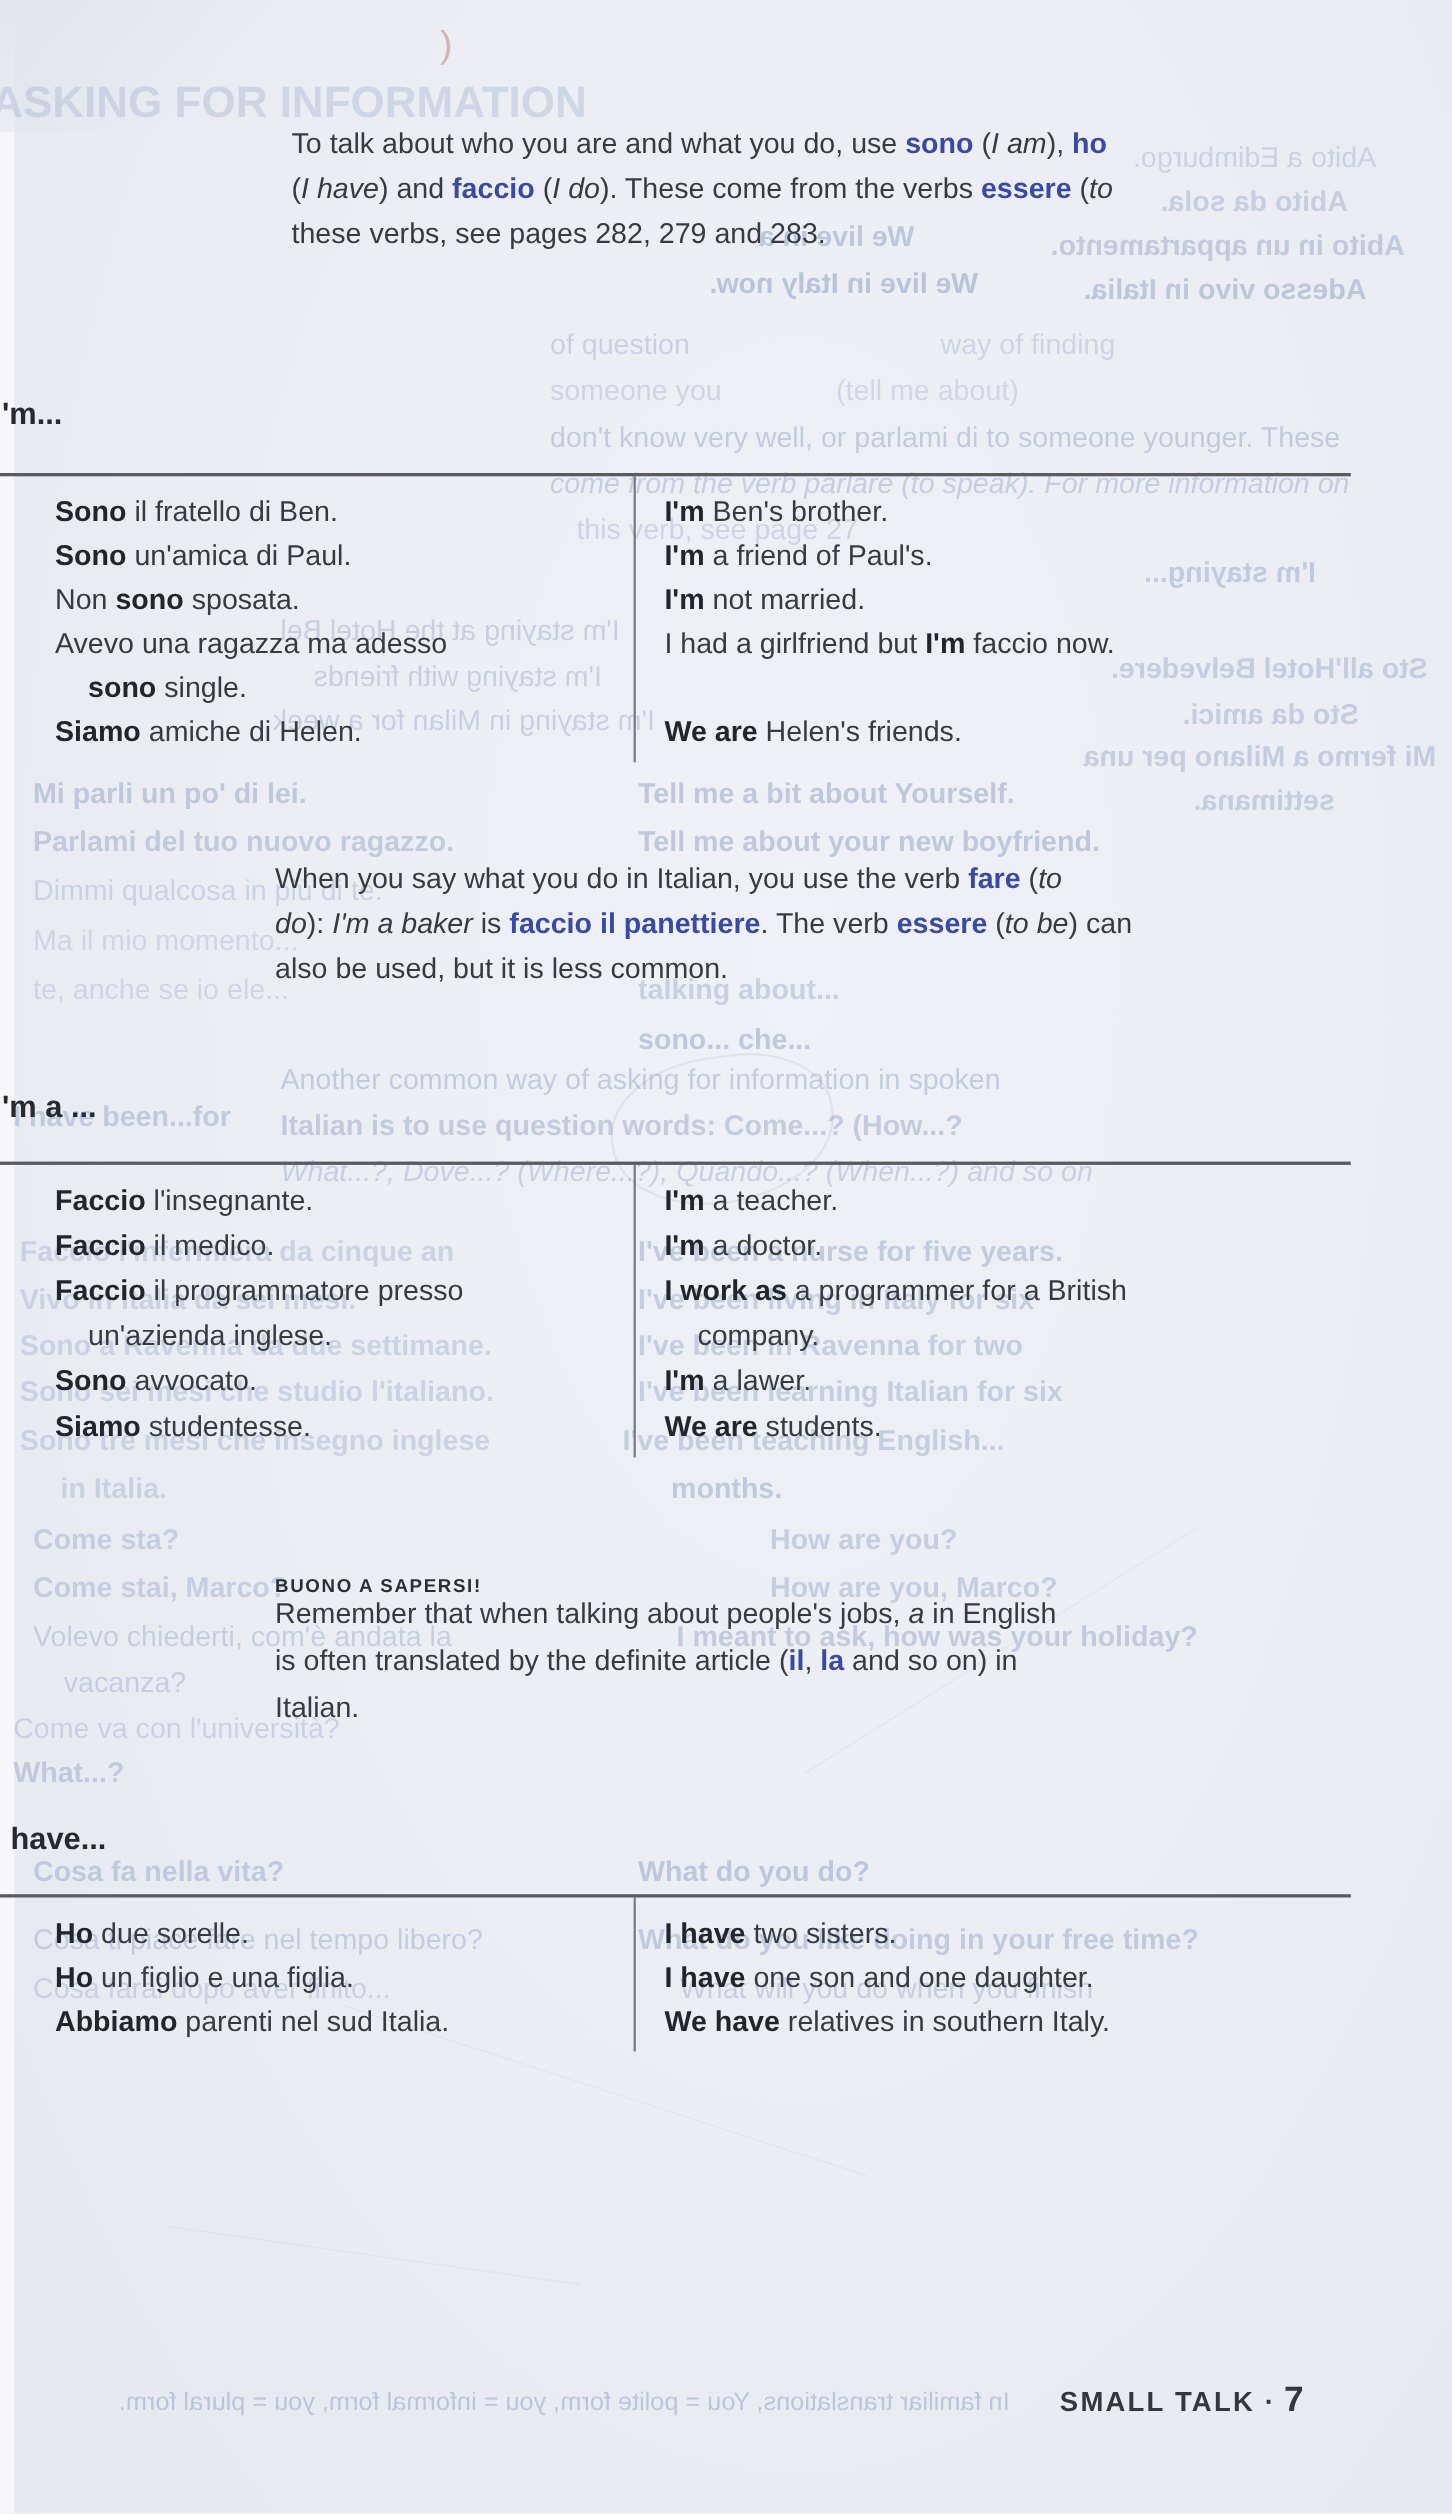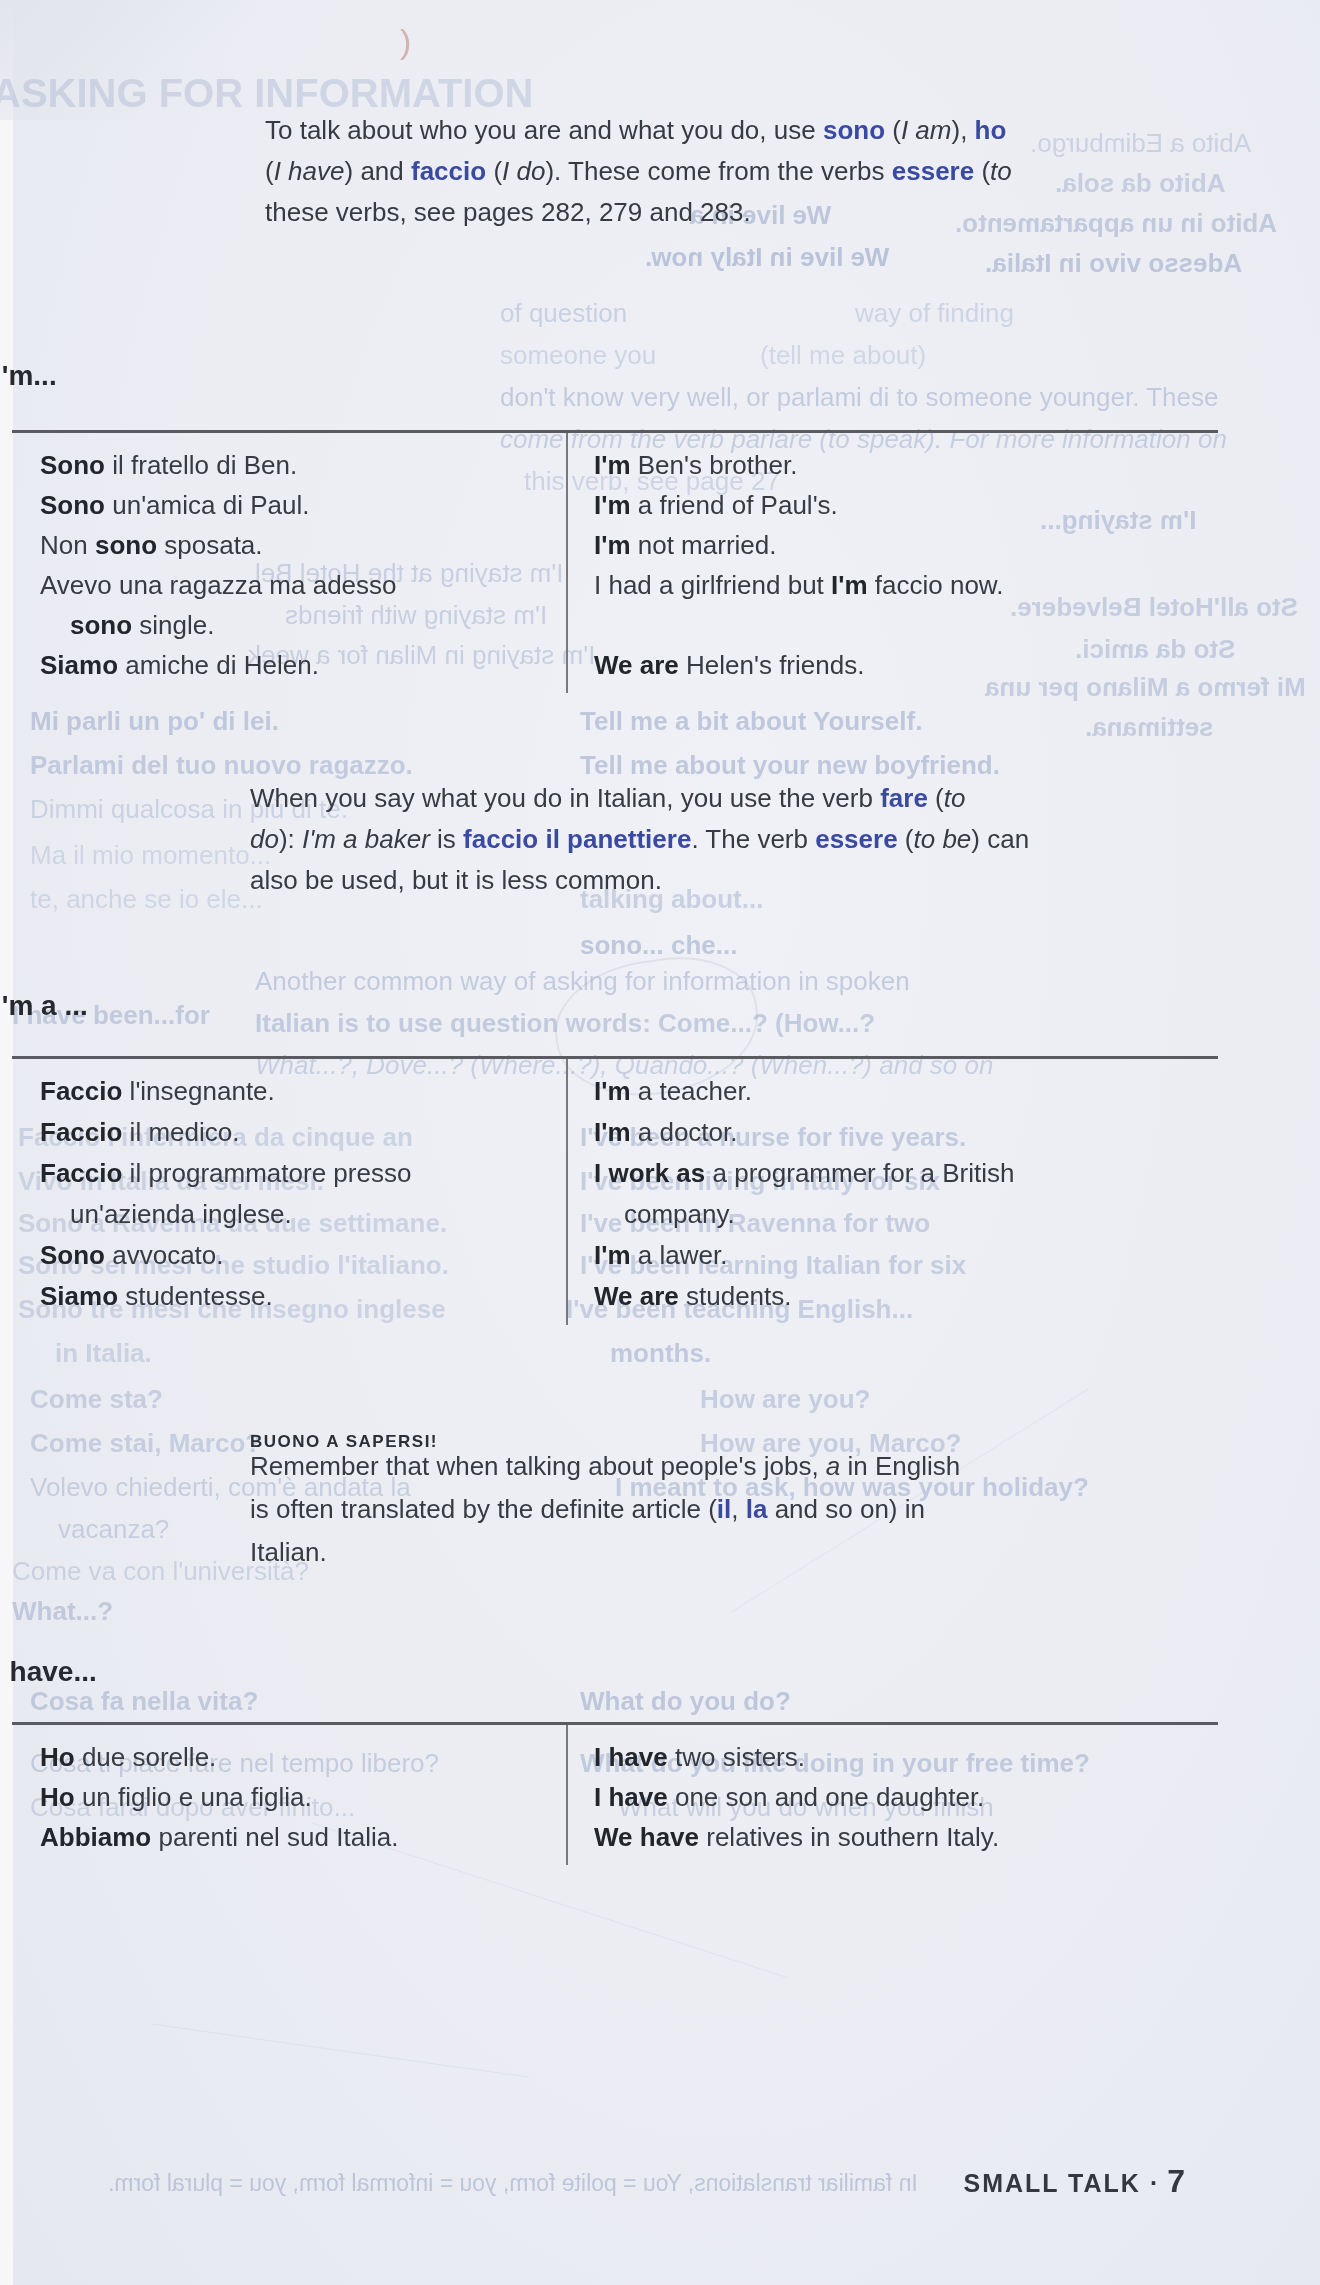--- a/index.html
+++ b/index.html
@@ -28,22 +28,23 @@
   }
   .para{position:absolute;font-size:26px;}
   .line{white-space:nowrap;}
   .t-n{}
   .t-b{font-weight:700;color:#22262a;}
   .t-bb{font-weight:700;color:#3a4aa3;}
   .t-i{font-style:italic;}
   .heading{position:absolute;font-size:28px;font-weight:700;color:#26292d;white-space:nowrap;}
   .tip-heading{position:absolute;font-size:17px;font-weight:700;letter-spacing:1.5px;color:#2b2f34;white-space:nowrap;margin-top:22px;}
   .ptable{
-    position:absolute;left:12px;display:flex;
+    position:absolute;left:0;display:flex;
     border-top:3px solid #595b60;
+    padding-left:22px;
   }
   .ptable .cell{box-sizing:border-box;}
   .ptable .cell.left{width:556px;border-right:2px solid #77797d;padding-left:28px;}
   .ptable .cell.right{width:650px;padding-left:26px;}
   .ptable .line{font-size:26px;}
   .ind{padding-left:30px;}
   #footer{
     position:absolute;right:135px;top:2163px;
     display:flex;align-items:baseline;
     color:#34373b;font-weight:700;

